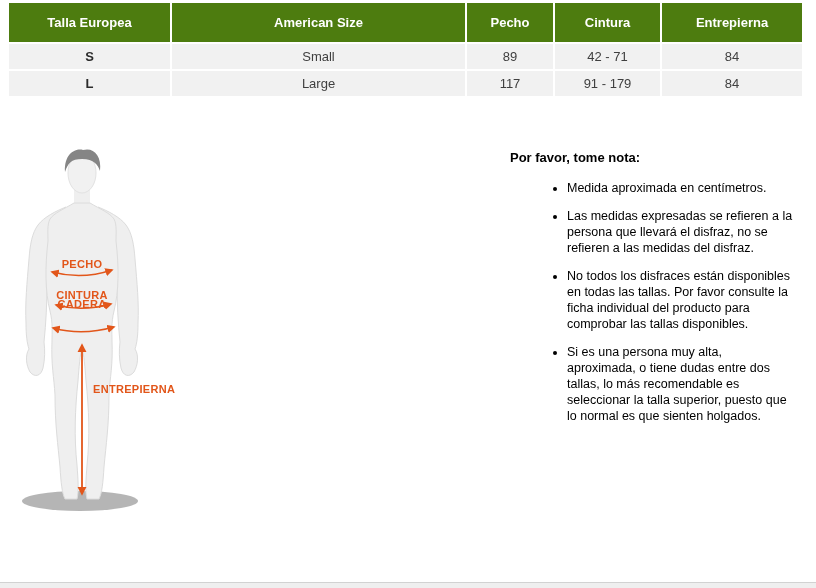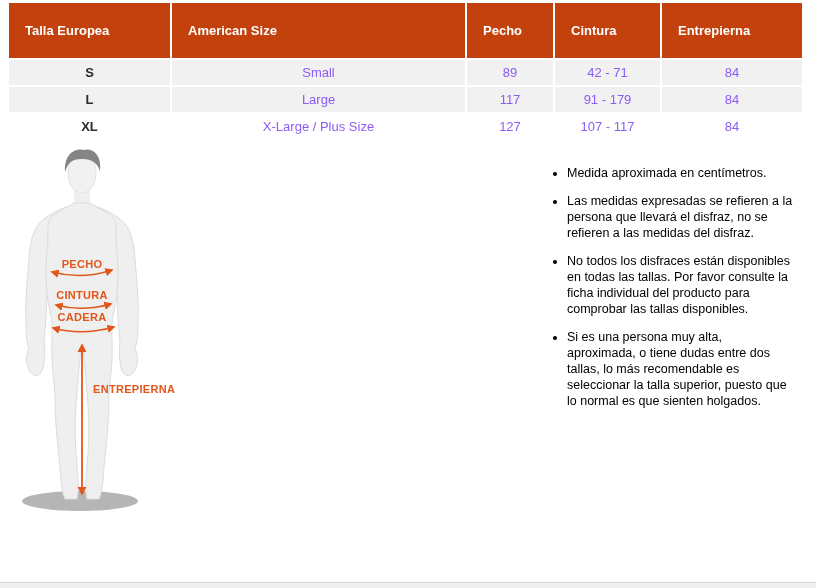--- a/index.html
+++ b/index.html
@@ -7,41 +7,41 @@
     position:relative; width:816px; height:588px; overflow:hidden;
     background:#fff; font-family:"Liberation Sans", sans-serif;
   }
 
   
   table.size-table {
     position:absolute; left:7px; top:1px; width:797px;
     border-collapse:separate; border-spacing:2px; table-layout:fixed;
   }
   table.size-table th {
-    background:#c2410c; color:#ffffff; font-weight:bold;
-    font-size:13px; height:23px; text-align:left; padding:16px;
+    background:#4d7c0f; color:#ffffff; font-weight:bold;
+    font-size:13px; height:23px; text-align:center; padding:8px;
   }
   table.size-table td {
-    background:#ffffff; color:#8b5cf6; font-size:13px;
+    background:#ffffff; color:#404040; font-size:13px;
     height:25px; text-align:center; padding:0; vertical-align:middle;
   }
   table.size-table tr.alt td { background:#f1f1f1; }
   table.size-table td.c1 { font-weight:bold; color:#2b2b2b; }
 
   
   .figure { position:absolute; left:0; top:145px; width:500px; height:375px; }
   .figure svg { position:absolute; left:10px; top:0; }
   .mlabel {
     position:absolute; color:#e2561a; font-weight:bold;
     font-size:11px; letter-spacing:0.3px; white-space:nowrap;
   }
   .mlabel.center { width:80px; text-align:center; }
   #lbl-pecho   { left:42px;  top:113px; }
   #lbl-cintura { left:42px;  top:144px; }
-  #lbl-cadera  { left:42px;  top:166px; }
+  #lbl-cadera  { left:42px;  top:153px; }
   #lbl-entrepierna { left:93px; top:238px; }
 
   
   .notes { position:absolute; left:510px; top:150px; width:296px; color:#000; }
   .notes-title { font-size:13px; font-weight:bold; }
   .notes ul { margin:15px 0 0 0; padding-left:45px; }
   .notes li { font-size:12.5px; line-height:16px; margin:12px; padding:0; }
 
   
   .footer-strip {
@@ -79,27 +79,20 @@
         <td>42 - 71</td>
         <td>84</td>
       </tr>
       <tr class="alt">
         <td class="c1">L</td>
         <td>Large</td>
         <td>117</td>
         <td>91 - 179</td>
         <td>84</td>
       </tr>
-      <tr>
-        <td class="c1">XL</td>
-        <td>X-Large / Plus Size</td>
-        <td>127</td>
-        <td>107 - 117</td>
-        <td>84</td>
-      </tr>
     </tbody>
   </table>
 
   <div class="figure">
     <svg width="150" height="372" viewBox="0 0 150 372">
       <defs>
         <marker id="ah" viewBox="0 0 10 10" refX="8" refY="5" markerWidth="5.2" markerHeight="5.2" orient="auto-start-reverse">
           <path d="M0,0 L10,5 L0,10 Z" fill="#e2561a"></path>
         </marker>
       </defs>
@@ -134,20 +127,21 @@
       <path d="M 72,200 L 72,349" fill="none" stroke="#e2561a" stroke-width="1.8" marker-start="url(#ah)" marker-end="url(#ah)"></path>
     </svg>
 
     <div class="mlabel center" id="lbl-pecho">PECHO</div>
     <div class="mlabel center" id="lbl-cintura">CINTURA</div>
     <div class="mlabel center" id="lbl-cadera">CADERA</div>
     <div class="mlabel" id="lbl-entrepierna">ENTREPIERNA</div>
   </div>
 
   <div class="notes">
+    <div class="notes-title">Por favor, tome nota:</div>
     <ul>
       <li>Medida aproximada en centímetros.</li>
       <li>Las medidas expresadas se refieren a la persona que llevará el disfraz, no se refieren a las medidas del disfraz.</li>
       <li>No todos los disfraces están disponibles en todas las tallas. Por favor consulte la ficha individual del producto para comprobar las tallas disponibles.</li>
       <li>Si es una persona muy alta, aproximada, o tiene dudas entre dos tallas, lo más recomendable es seleccionar la talla superior, puesto que lo normal es que sienten holgados.</li>
     </ul>
   </div>
 
   <div class="footer-strip"></div>
 </div>

